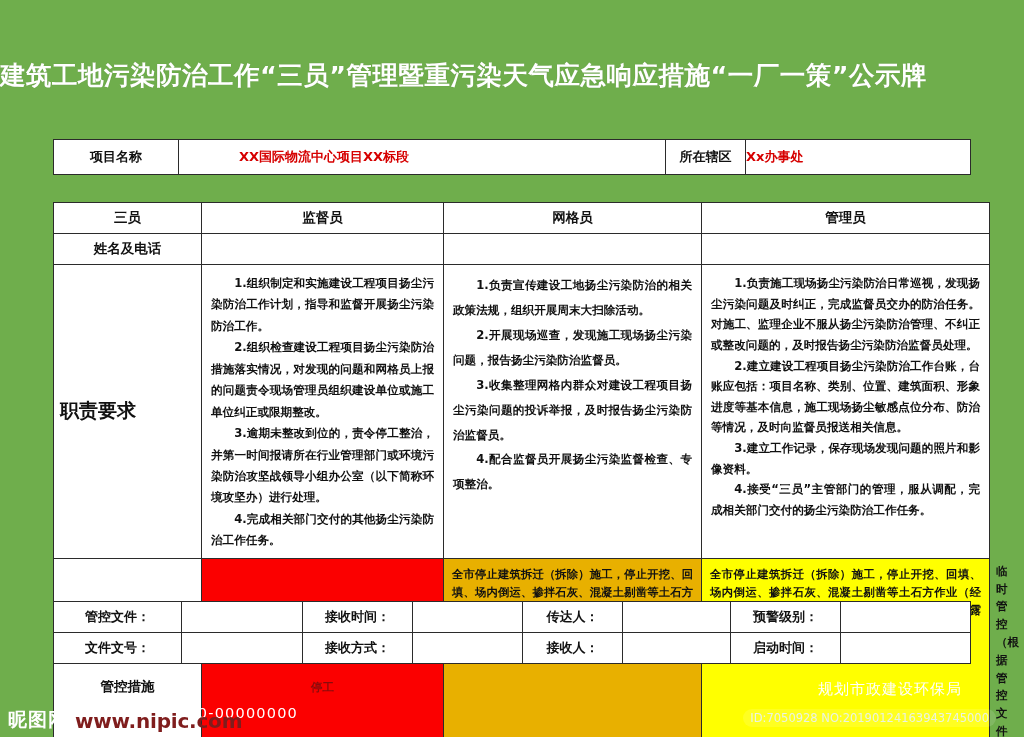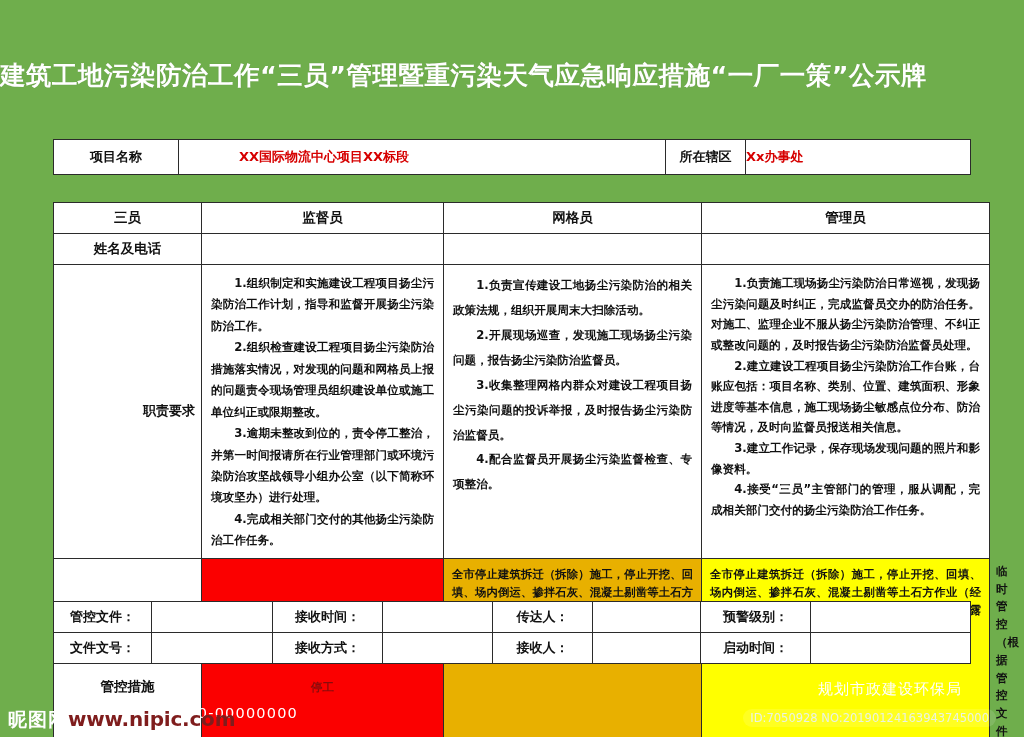--- a/index.html
+++ b/index.html
@@ -101,23 +101,23 @@
     font-size: 13.5px;
   }
   .name-cell {
     height: 31px;
     text-align: center;
     font-weight: bold;
     font-size: 13.5px;
     margin-left: 11px;
   }
   .rowlabel {
-    text-align: right;
-    font-weight: bold;
-    font-size: 13px;
+    text-align: left;
+    font-weight: bold;
+    font-size: 19px;
   }
   .duty-cell {
     height: 244px;
     vertical-align: top;
     padding: 8px 9px 6px 9px !important;
   }
   .duty-cell p {
     text-indent: 2em;
     font-size: 11.6px;
     line-height: 1.85;
@@ -176,21 +176,21 @@
     position: absolute;
     left: 53px;
     top: 601px;
     width: 918px;
   }
   .form-table td {
     height: 31px;
     font-size: 13px;
   }
   .form-label {
-    width: 98px;
+    width: 128px;
     text-align: center;
     font-weight: bold;
   }
   .form-blank { width: 121px; }
   .form-label2 { width: 110px; text-align: center; font-weight: bold; }
   .form-blank2 { width: 110px; }
   .form-label3 { width: 100px; text-align: center; font-weight: bold; }
   .form-blank3 { width: 108px; }
   .form-label4 { width: 110px; text-align: center; font-weight: bold; }
   .form-blank4 { }
@@ -225,21 +225,22 @@
     padding: 2px 7px;
     border-radius: 9px;
     white-space: nowrap;
     font-family: "DejaVu Sans", "Liberation Sans", sans-serif;
   }
   .watermark {
     position: absolute;
     left: 8px;
     top: 707px;
     display: flex;
-    align-items: flex-start;
+    align-items: flex-end;
+    gap: 7px;
     white-space: nowrap;
   }
   .wm-cn {
     color: #ffffff;
     font-size: 19px;
     font-weight: bold;
     letter-spacing: 1px;
   }
   .wm-url {
     color: #7f1d1d;

